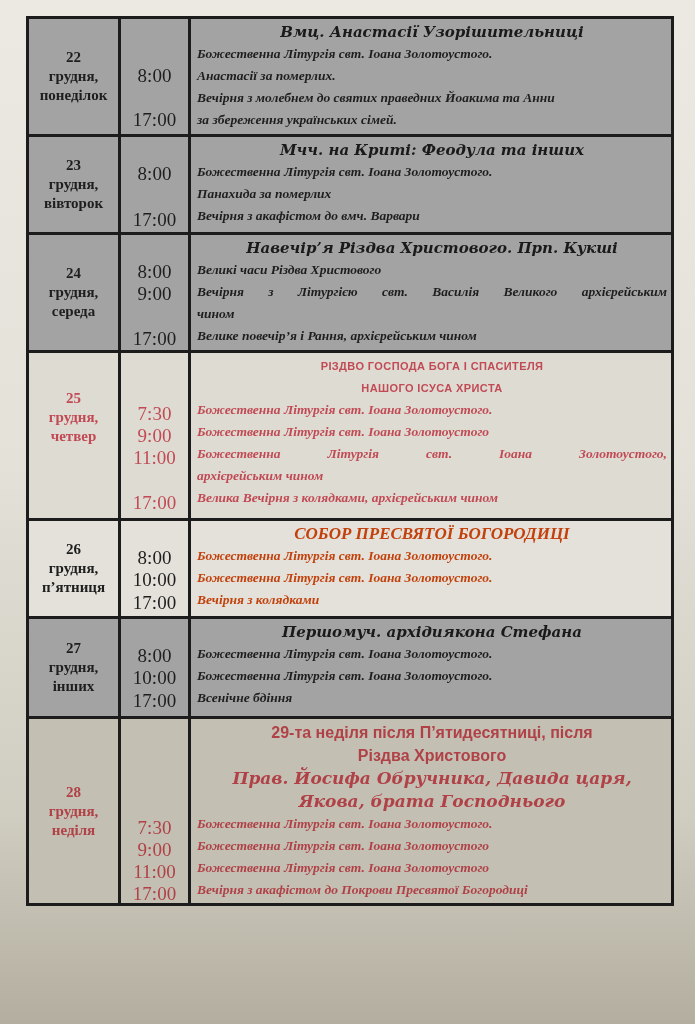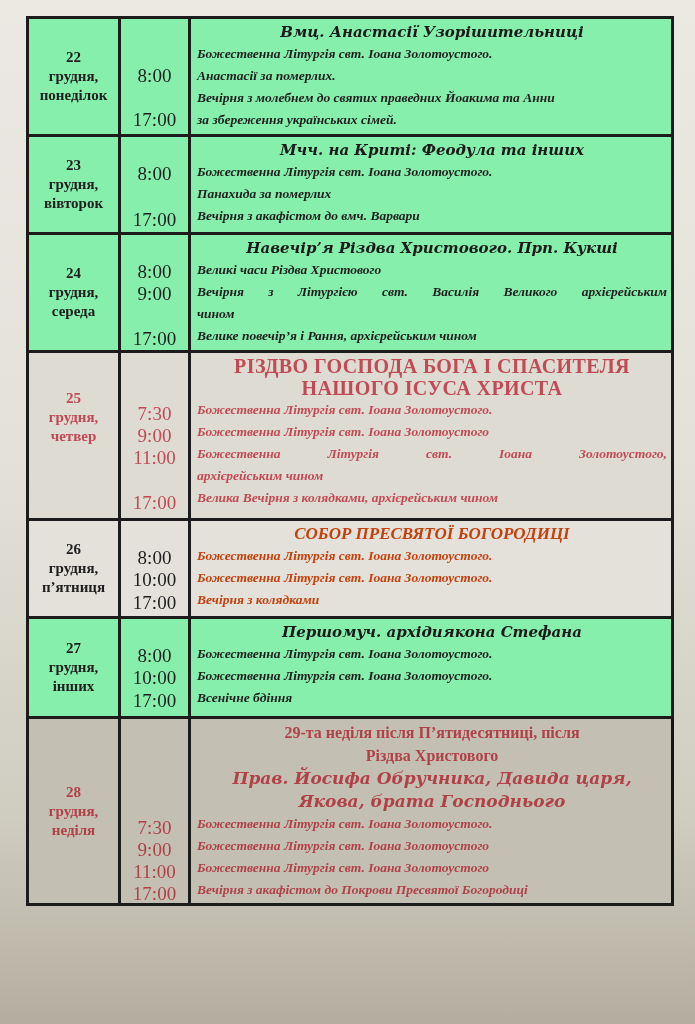--- a/index.html
+++ b/index.html
@@ -75,23 +75,23 @@
     .feast {
       text-align: center;
       font-family: "DejaVu Serif", serif;
       font-style: italic;
       font-weight: bold;
       font-size: 15px;
       line-height: 22px;
       color: #1a1a1a;
     }
     .feast.caps {
-      font-family: Liberation Serif, serif;
+      font-family: Liberation Sans, sans-serif;
       font-style: normal;
-      font-size: 20px;
+      font-size: 11px;
       letter-spacing: 0.4px;
     }
     .feast.caps-italic {
       font-family: "Liberation Serif", serif;
       font-style: italic;
       font-size: 17px;
     }
     .ev {
       font-style: italic;
       font-weight: bold;
@@ -99,26 +99,26 @@
       line-height: 22px;
       color: #1e1e1e;
     }
     .ev.justify {
       text-align: justify;
       text-align-last: justify;
     }
     .row-red td { background: #dddbd2; }
     .row-red .date-cell, .row-red .time-cell, .row-red .ev, .row-red .feast { color: #c24a55; }
     .row-blue .feast, .row-blue .ev { color: #c2410c; }
-    .row-plain td { background: #86efac; margin-top: 32px; }
+    .row-plain td { background: #a3a3a3; margin-top: 32px; }
     .row-blue td { background: #e3e1da; }
     .row-sun td { background: #c3bfb3; border-color: #151515; }
     .row-sun .date-cell, .row-sun .time-cell, .row-sun .ev, .row-sun .feast { color: #b04147; }
     .row-sun .feast.caps-sun {
-      font-family: Liberation Serif, serif;
+      font-family: Liberation Sans, sans-serif;
       font-style: normal;
       font-weight: bold;
       font-size: 16px;
       line-height: 23px;
     }
     .row-sun .feast.saints {
       font-family: "DejaVu Serif", serif;
       font-style: italic;
       font-size: 17px;
       line-height: 23px;

